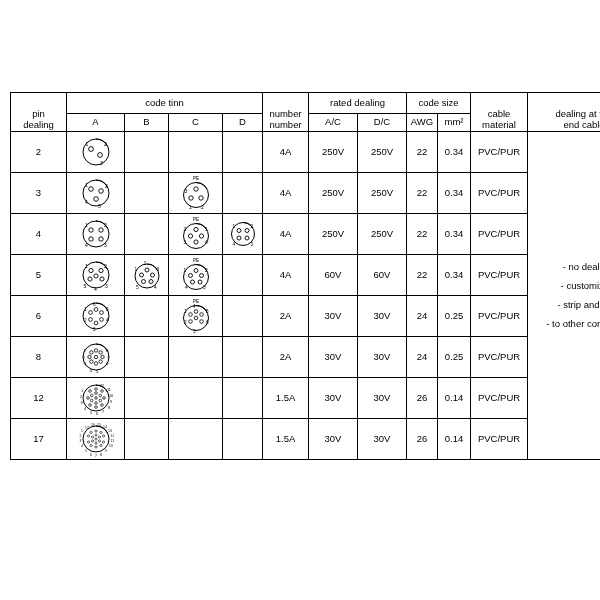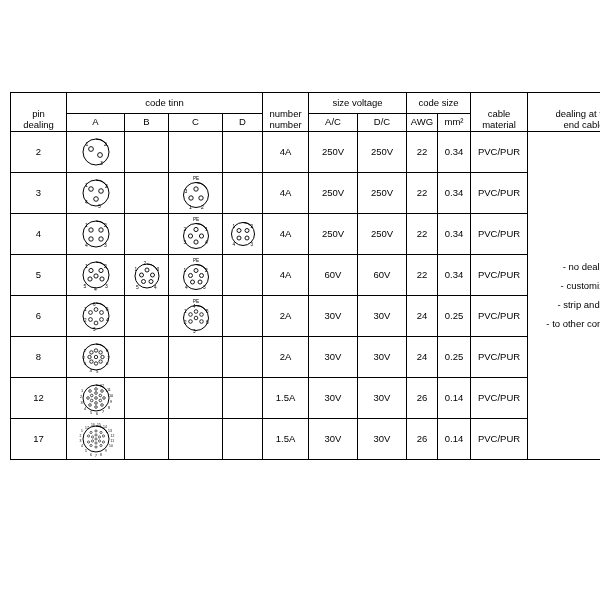--- a/index.html
+++ b/index.html
@@ -111,21 +111,21 @@
             <div>dealing</div>
           </div>
         </th>
         <th colspan="4">code tinn</th>
         <th rowspan="2">
           <div class="two-line">
             <div>number</div>
             <div>number</div>
           </div>
         </th>
-        <th colspan="2">size voltage</th>
+        <th colspan="2">rated dealing</th>
         <th colspan="2">code size</th>
         <th rowspan="2">
           <div class="two-line">
             <div>cable</div>
             <div>material</div>
           </div>
         </th>
         <th rowspan="2">
           <div class="two-line">
             <div>dealing at the</div>

